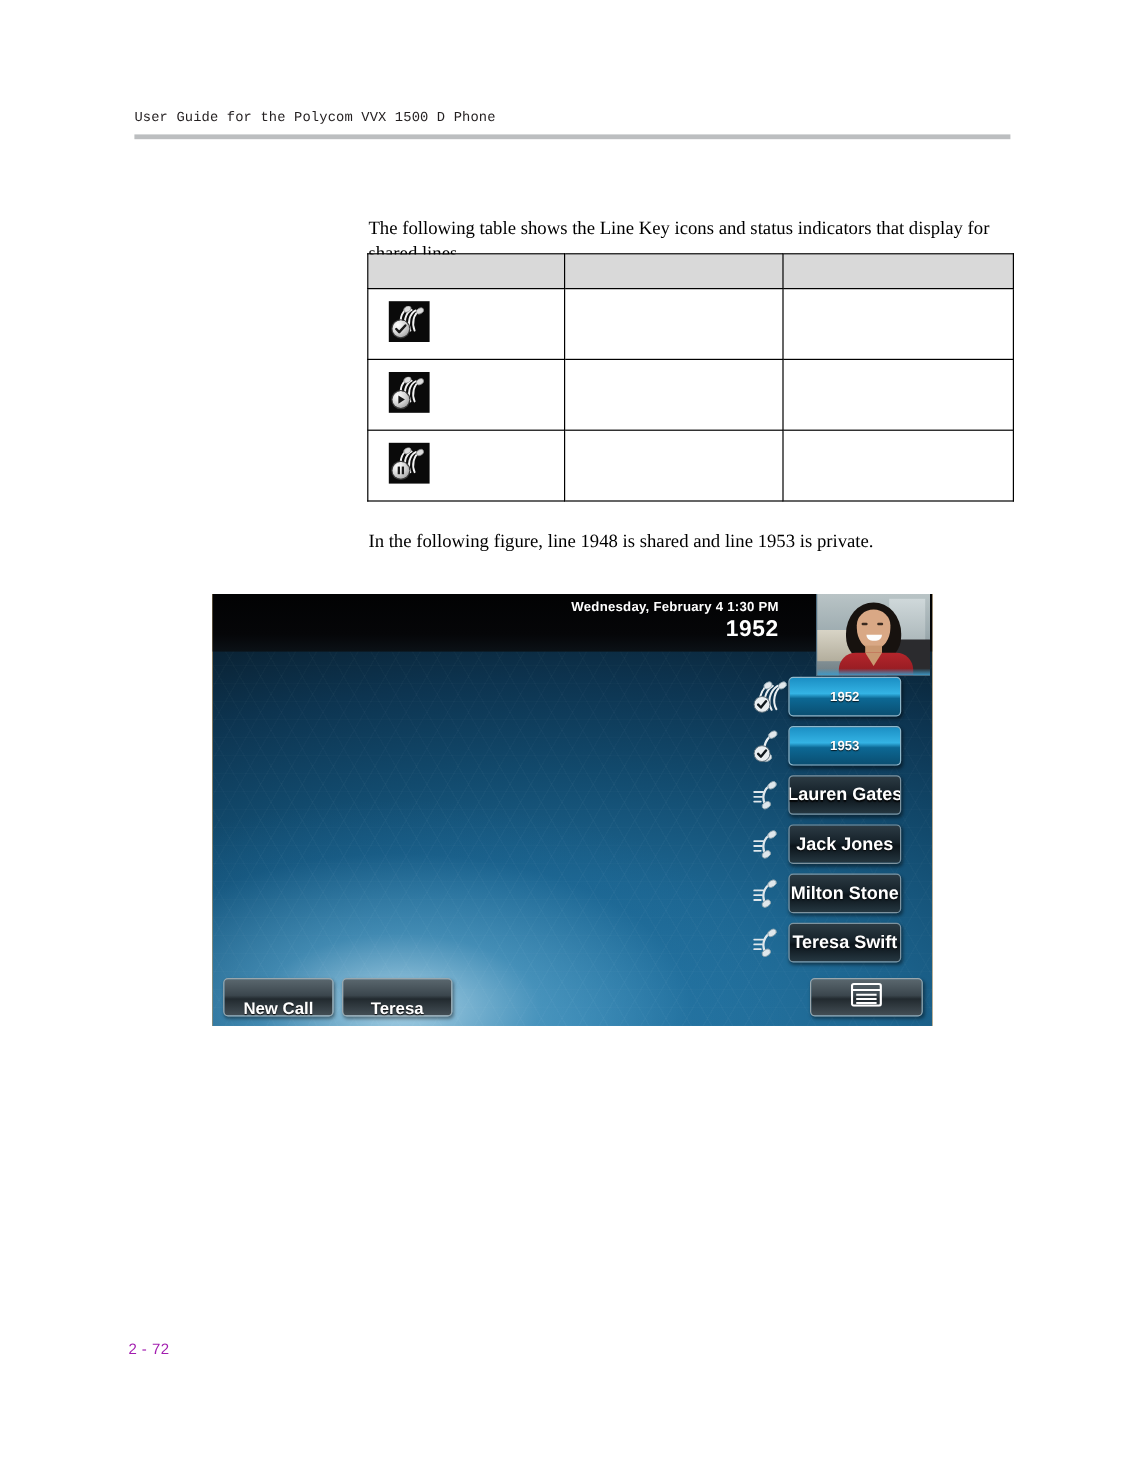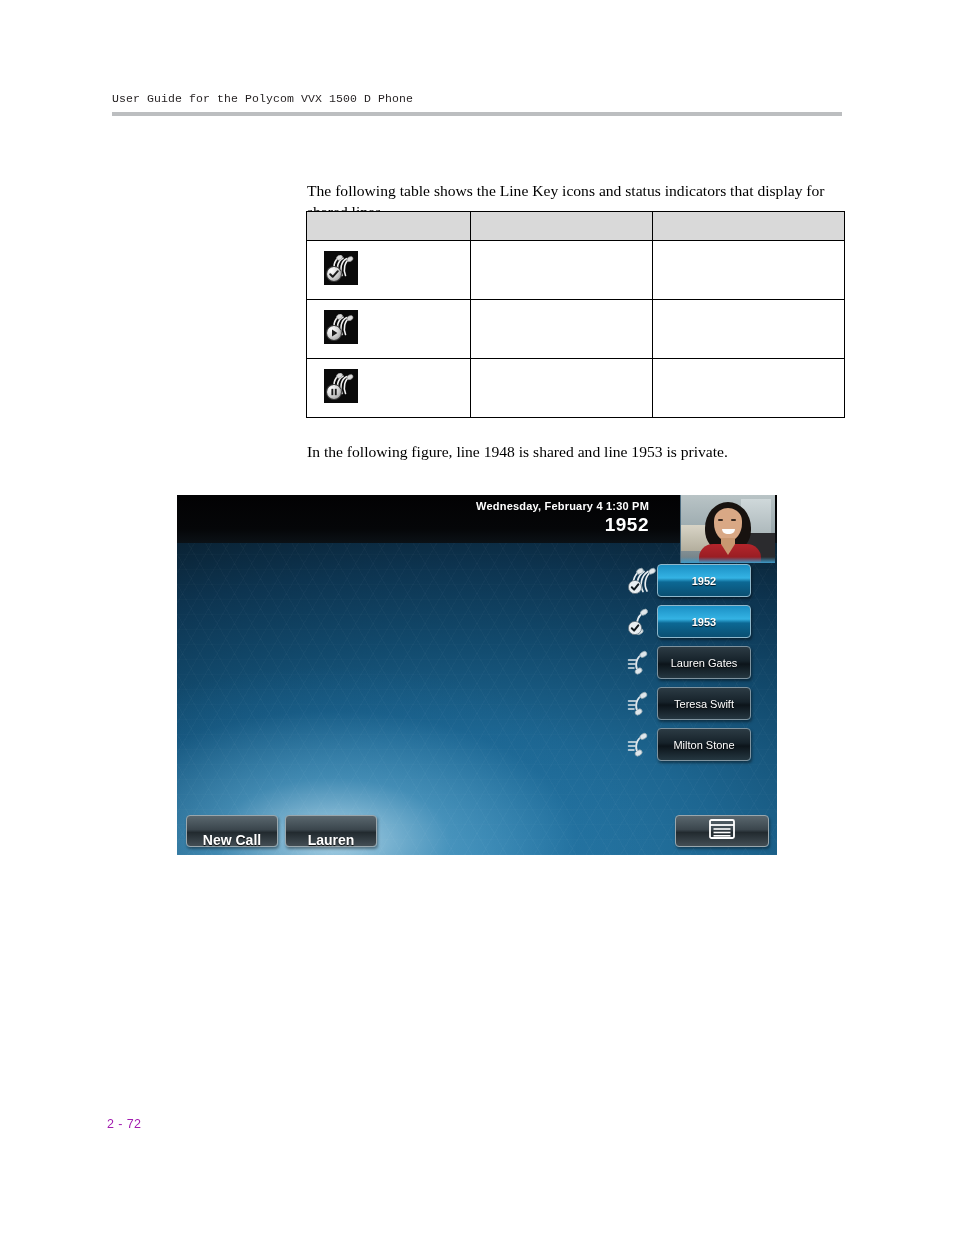--- a/index.html
+++ b/index.html
@@ -269,21 +269,21 @@
     border: 1px solid #7e939f;
   }
   .lk-label {
     font-family: "Liberation Sans", sans-serif;
     font-size: 11px;
     font-weight: bold;
     color: #ffffff;
     text-shadow: 0 1px 1px rgba(0,0,0,0.8);
     white-space: nowrap;
   }
-  .lk-btn.idle .lk-label { font-weight: normal; font-size: 11px; text-align: center; }
+  .lk-btn.idle .lk-label { font-weight: bold; font-size: 15px; text-align: center; }
 
   
   .softkey {
     position: absolute;
     bottom: 8px;
     height: 30px;
     border-radius: 4px;
     border: 1px solid #9aa7ad;
     background: linear-gradient(180deg, #5a676e 0%, #3b464d 45%, #222a2f 55%, #434e55 100%);
     box-shadow: 1px 2px 3px rgba(0,0,0,0.4);
@@ -531,40 +531,39 @@
             <line x1="1.5" y1="15" x2="8" y2="15"></line>
             <line x1="1.5" y1="19" x2="7" y2="19"></line>
           </g>
         </svg>
       </span>
       <span class="lk-btn idle">
         <span class="lk-label">Lauren Gates</span>
       </span>
     </div>
 
-
     <div class="linekey-row">
       <span class="lk-icon">
         <svg width="32" height="28" viewBox="0 0 32 28">
           <g fill="none" stroke="#dfe7ec" stroke-width="1.9" stroke-linecap="round">
             <path d="M11 22 C7.5 16.5 9 8 16 5"></path>
           </g>
           <g fill="#dfe7ec" stroke="#8fa3ad" stroke-width="0.7">
             <ellipse cx="16.4" cy="5.4" rx="3.8" ry="2.6" transform="rotate(-32 16.4 5.4)"></ellipse>
             <ellipse cx="11.6" cy="22" rx="3.8" ry="2.6" transform="rotate(-32 11.6 22)"></ellipse>
           </g>
           <g stroke="#dfe7ec" stroke-width="1.5" stroke-linecap="round">
             <line x1="1.5" y1="11" x2="9" y2="11"></line>
             <line x1="1.5" y1="15" x2="8" y2="15"></line>
             <line x1="1.5" y1="19" x2="7" y2="19"></line>
           </g>
         </svg>
       </span>
       <span class="lk-btn idle">
-        <span class="lk-label">Teresa Swift</span>
+        <span class="lk-label">Jack Jones</span>
       </span>
     </div>
 
     <div class="linekey-row">
       <span class="lk-icon">
         <svg width="32" height="28" viewBox="0 0 32 28">
           <g fill="none" stroke="#dfe7ec" stroke-width="1.9" stroke-linecap="round">
             <path d="M11 22 C7.5 16.5 9 8 16 5"></path>
           </g>
           <g fill="#dfe7ec" stroke="#8fa3ad" stroke-width="0.7">
@@ -575,27 +574,49 @@
             <line x1="1.5" y1="11" x2="9" y2="11"></line>
             <line x1="1.5" y1="15" x2="8" y2="15"></line>
             <line x1="1.5" y1="19" x2="7" y2="19"></line>
           </g>
         </svg>
       </span>
       <span class="lk-btn idle">
         <span class="lk-label">Milton Stone</span>
       </span>
     </div>
+
+    <div class="linekey-row">
+      <span class="lk-icon">
+        <svg width="32" height="28" viewBox="0 0 32 28">
+          <g fill="none" stroke="#dfe7ec" stroke-width="1.9" stroke-linecap="round">
+            <path d="M11 22 C7.5 16.5 9 8 16 5"></path>
+          </g>
+          <g fill="#dfe7ec" stroke="#8fa3ad" stroke-width="0.7">
+            <ellipse cx="16.4" cy="5.4" rx="3.8" ry="2.6" transform="rotate(-32 16.4 5.4)"></ellipse>
+            <ellipse cx="11.6" cy="22" rx="3.8" ry="2.6" transform="rotate(-32 11.6 22)"></ellipse>
+          </g>
+          <g stroke="#dfe7ec" stroke-width="1.5" stroke-linecap="round">
+            <line x1="1.5" y1="11" x2="9" y2="11"></line>
+            <line x1="1.5" y1="15" x2="8" y2="15"></line>
+            <line x1="1.5" y1="19" x2="7" y2="19"></line>
+          </g>
+        </svg>
+      </span>
+      <span class="lk-btn idle">
+        <span class="lk-label">Teresa Swift</span>
+      </span>
+    </div>
   </div>
 
   <div class="softkey" id="sk-newcall">
     <span class="sk-label">New Call</span>
   </div>
   <div class="softkey" id="sk-forward">
-    <span class="sk-label">Lauren</span>
+    <span class="sk-label">Teresa</span>
   </div>
   <div class="softkey" id="sk-menu">
     <span>
       <svg width="26" height="20" viewBox="0 0 26 20">
         <rect x="1" y="1" width="24" height="18" rx="1.5" fill="none" stroke="#ffffff" stroke-width="1.8"></rect>
         <line x1="1" y1="6" x2="25" y2="6" stroke="#ffffff" stroke-width="1.8"></line>
         <line x1="4.5" y1="10" x2="21.5" y2="10" stroke="#ffffff" stroke-width="1.6"></line>
         <line x1="4.5" y1="13.5" x2="21.5" y2="13.5" stroke="#ffffff" stroke-width="1.6"></line>
         <line x1="4.5" y1="16.8" x2="21.5" y2="16.8" stroke="#ffffff" stroke-width="1.6"></line>
       </svg>

